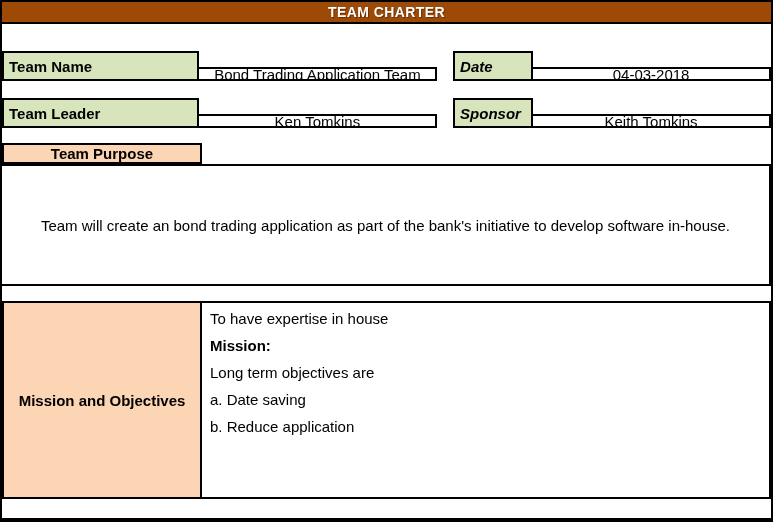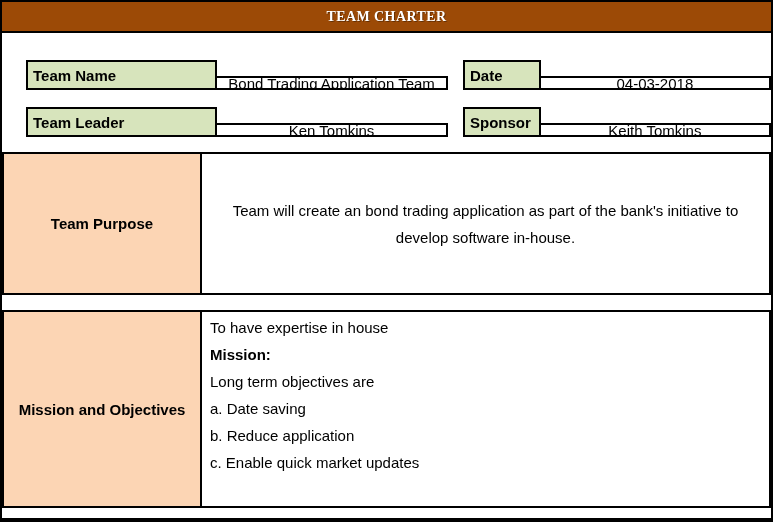--- a/index.html
+++ b/index.html
@@ -10,27 +10,26 @@
     position: relative;
     width: 773px;
     height: 522px;
     background: #fff;
     border: 2px solid var(--border, #000);
     border-bottom: 4px solid var(--border, #000);
     overflow: hidden;
   }
 
   .title-bar {
-    height: 31px;
+    height: 22px;
     background: var(--header-bg, #9C4A06);
     border-bottom: 2px solid var(--border, #000);
     display: flex;
     align-items: center;
     justify-content: center;
-    font-family: Liberation Serif, serif;
   }
   .title-bar span {
     color: var(--header-text, #fff);
     font-weight: bold;
     font-size: 14px;
     letter-spacing: 0.4px;
     text-shadow: 1px 1px 0 rgba(0,0,0,0.35);
   }
 
   .spacer { width: 100%; background: #fff; }
@@ -49,27 +48,27 @@
     background: #fff;
     overflow: hidden;
     white-space: nowrap;
   }
   .cell.label {
     background: var(--label-green, #D7E4BC);
     font-weight: bold;
     padding-left: 5px;
   }
   .cell.value { justify-content: center; margin-left: -2px; margin-top: 16px; }
-  .w-label  { width: 200px; margin-left: 24px; }
+  .w-label  { width: 200px; }
   .w-value  { width: 243px; }
-  .w-label2 { width: 81px; padding-left: 4px; }
+  .w-label2 { width: 81px; padding-left: 4px; font-style: italic; }
   .colgap   { width: 16px; background: #fff; }
 
   .section-row { display: flex; }
-  .purpose-row { height: 143px; }
+  .purpose-row { height: 143px; flex-direction: column; }
   .mission-row { height: 198px; }
   .section-label {
     width: 200px;
     background: var(--label-peach, #FCD5B4);
     border: 2px solid var(--border, #000);
     display: flex;
     align-items: center;
     justify-content: center;
     text-align: center;
     font-weight: bold;
@@ -156,19 +155,18 @@
   <div class="section-row mission-row">
     <div class="section-label">
       <span>Mission and Objectives</span>
     </div>
     <div class="section-content mission-content">
       <span class="mission-line">To have expertise in house</span>
       <span class="mission-line bold">Mission:</span>
       <span class="mission-line">Long term objectives are</span>
       <span class="mission-line">a. Date saving</span>
       <span class="mission-line">b. Reduce application</span>
-      <span class="mission-line">c. Enable quick market updates</span>
     </div>
   </div>
 
   <div class="spacer s5"></div>
 
 </div>
 
 </body></html>

